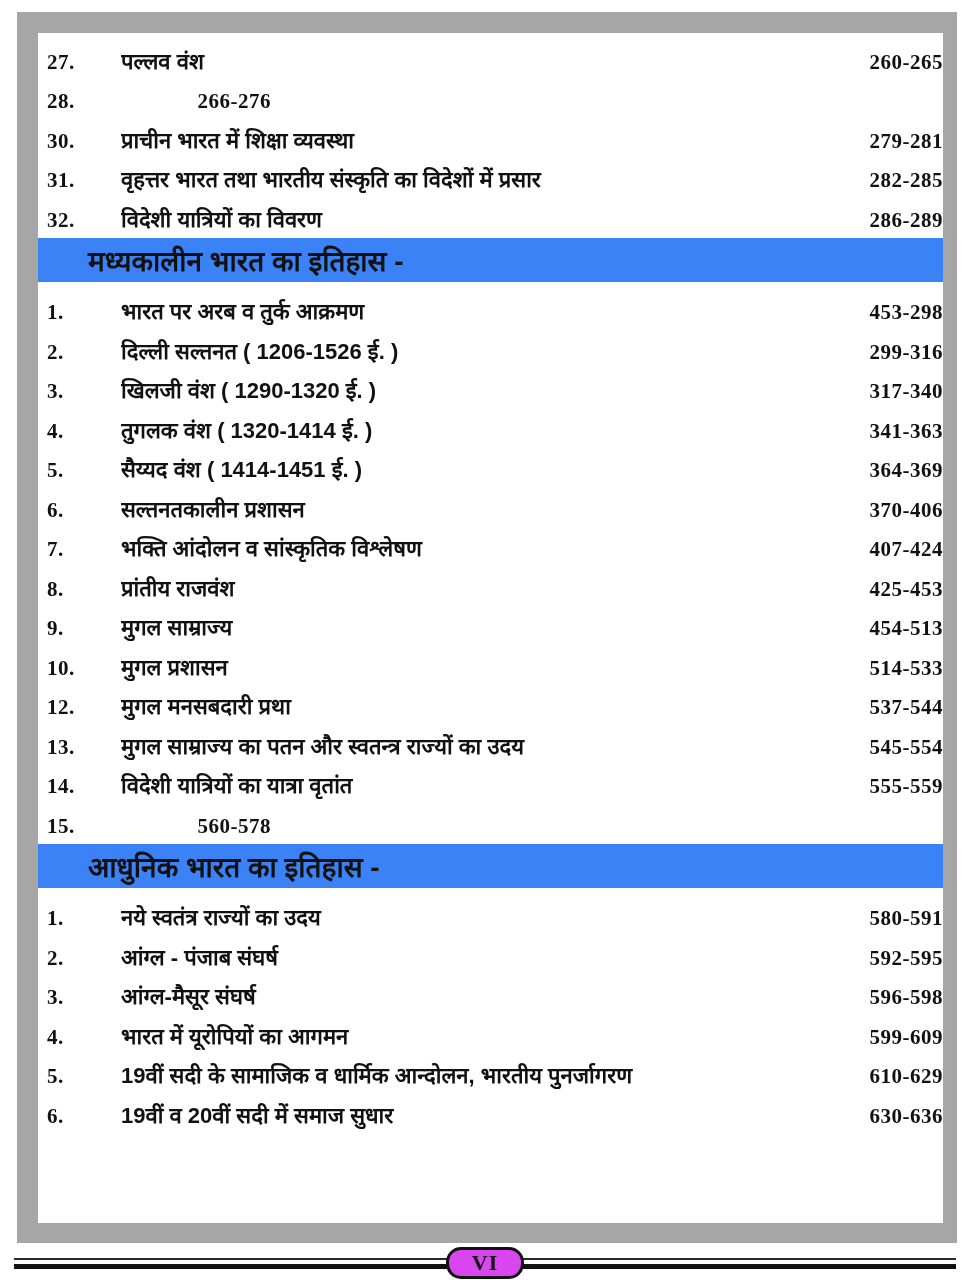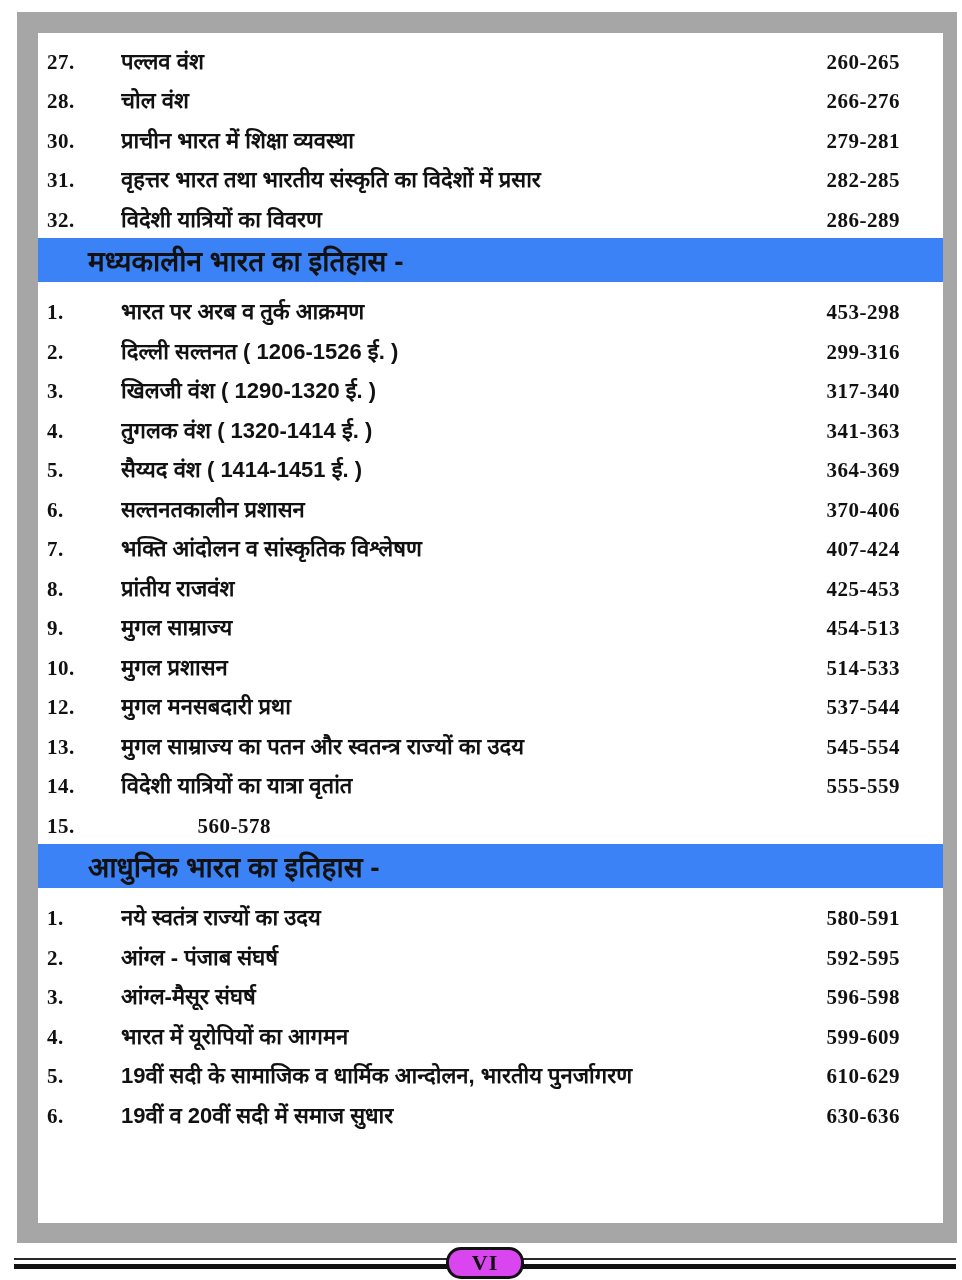--- a/index.html
+++ b/index.html
@@ -53,21 +53,20 @@
   .row .title {
     flex: 1 1 auto;
     font-weight: 700;
     font-size: 22px;
     white-space: nowrap;
     overflow: hidden;
   }
   .row .pages {
     flex: 0 0 150px;
     text-align: right;
-    padding-right: 43px;
     font-family: "Liberation Serif", serif;
     font-weight: 700;
     font-size: 21px;
     letter-spacing: 0.5px;
   }
   
   .band {
     margin-top: 5px;
     margin-bottom: 4px;
     height: 44px;
@@ -133,21 +132,20 @@
 <div class="frame">
   <div class="content" id="toc-content">
   <div class="row">
     <span class="num">27.</span>
     <span class="title">पल्लव वंश</span>
     <span class="pages">260-265</span>
   </div>
 
   <div class="row">
     <span class="num">28.</span>
-    <span class="title">चोल वंश</span>
     <span class="pages">266-276</span>
   </div>
 
 
   <div class="row">
     <span class="num">30.</span>
     <span class="title">प्राचीन भारत में शिक्षा व्यवस्था</span>
     <span class="pages">279-281</span>
   </div>
 

